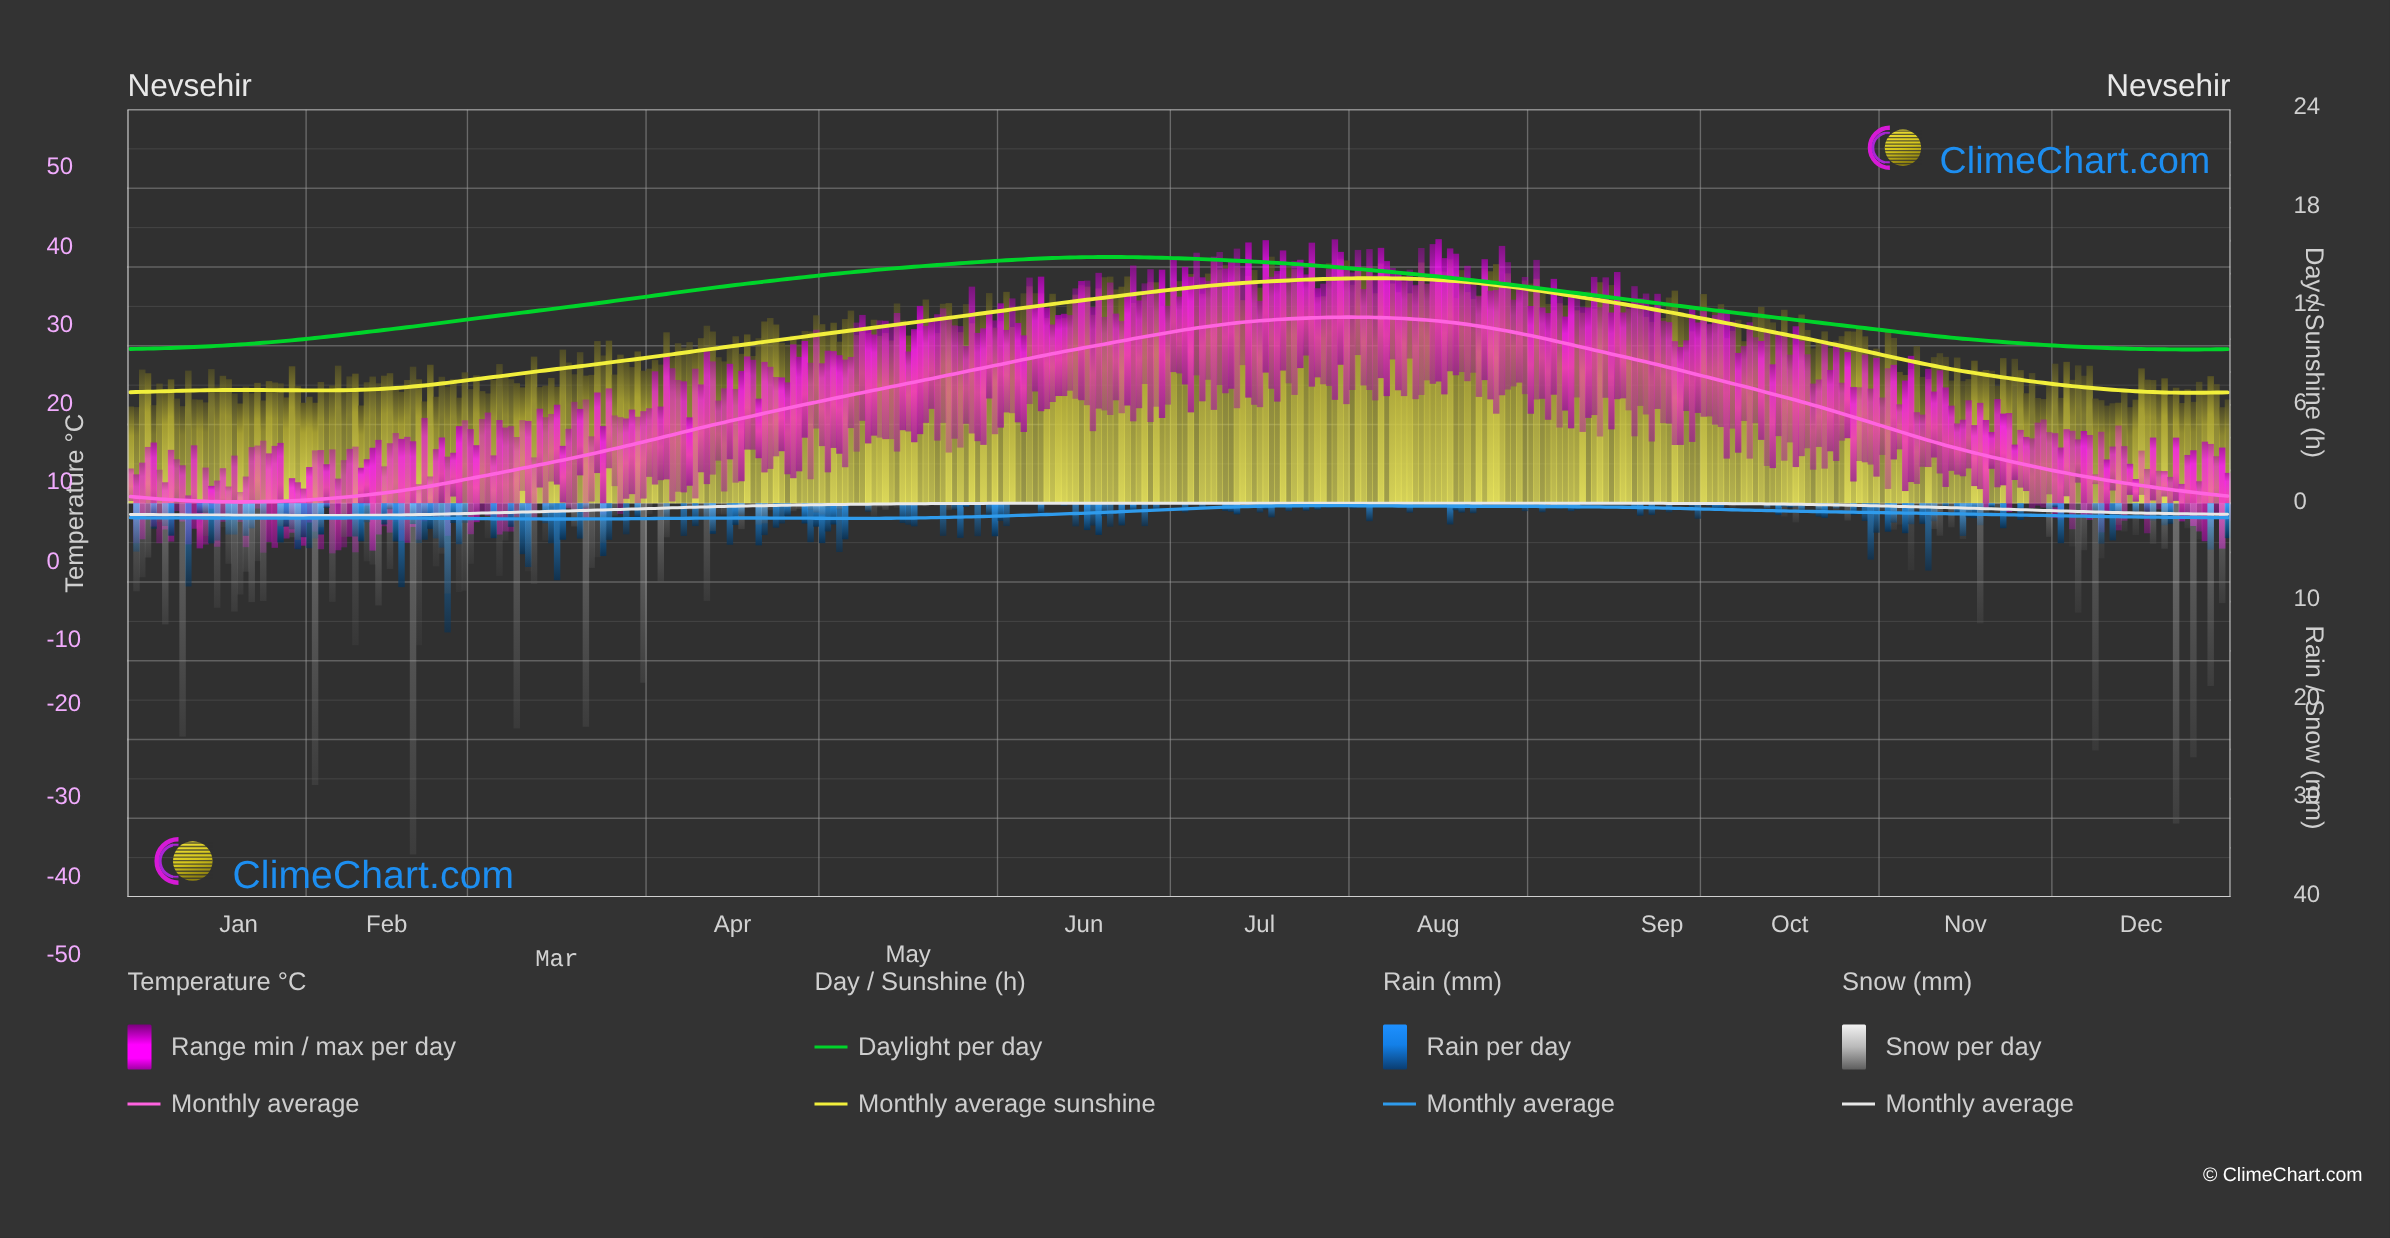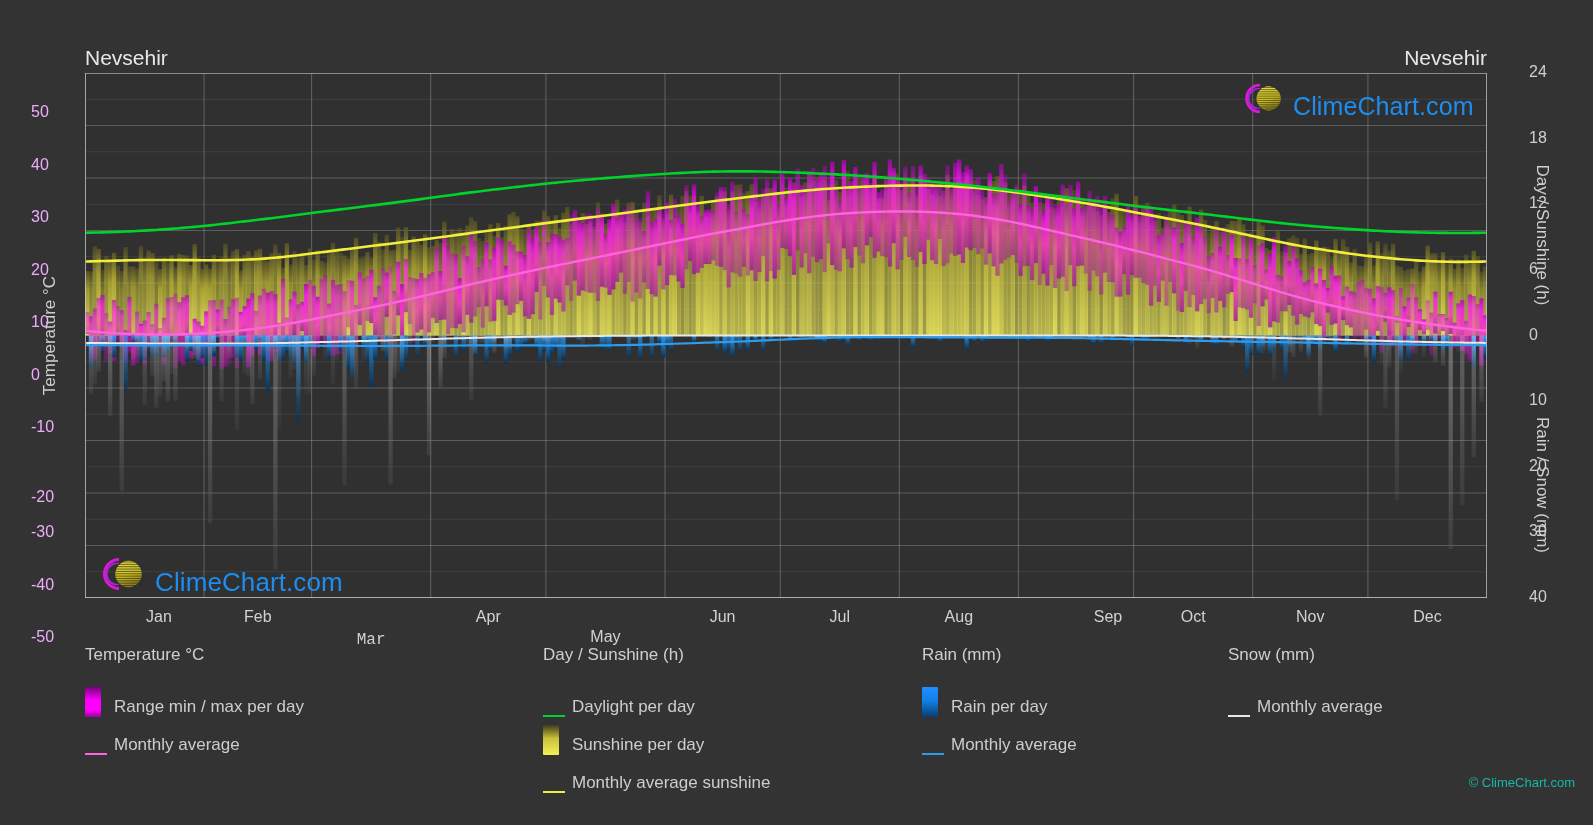--- a/index.html
+++ b/index.html
@@ -47,26 +47,26 @@
 
   
   .logo{position:absolute;display:flex;align-items:flex-end;}
   .logo .mark{position:relative;display:inline-block;}
   .logo .txt{font-size:25px;color:#1d8ef0;font-family:"Liberation Sans",sans-serif;letter-spacing:.1px;}
 
   
   #legend{position:absolute;left:0;top:645px;width:1593px;height:165px;}
   .lg-col{position:absolute;top:0;}
   .lg-head{font-size:17px;color:#cfcfcf;margin-bottom:14px;height:20px;}
-  .lg-row{display:flex;align-items:flex-end;height:38px;}
+  .lg-row{display:flex;align-items:center;height:38px;}
   .lg-sw{width:16px;height:30px;margin-right:13px;flex:0 0 16px;border-radius:1px;}
   .lg-line{width:22px;height:2px;margin-right:7px;margin-left:0;flex:0 0 22px;}
   .lg-lnwrap{width:29px;flex:0 0 29px;display:flex;align-items:center;}
   .lg-lbl{font-size:17px;color:#cdcdcd;white-space:nowrap;}
-  .copyright{position:absolute;right:18px;top:775px;font-size:13px;color:#14b8a6;}
+  .copyright{position:absolute;right:18px;top:775px;font-size:13px;color:#ffffff;}
 </style>
 </head>
 <body>
 
 <div id="stage">
 
   <div class="loc-left">Nevsehir</div>
   <div class="loc-right">Nevsehir</div>
 
   <div class="axis-left-title">Temperature °C</div>
@@ -74,21 +74,21 @@
   <div class="axis-right-title" id="ax-rain">Rain / Snow (mm)</div>
 
   <div id="yticks">
       <div class="ytick" style="left: 31px; top: 63px;">50</div>
       <div class="ytick" style="left: 31px; top: 115.5px;">40</div>
       <div class="ytick" style="left: 31px; top: 168px;">30</div>
       <div class="ytick" style="left: 31px; top: 220.5px;">20</div>
       <div class="ytick" style="left: 31px; top: 273px;">10</div>
       <div class="ytick" style="left: 31px; top: 325.5px;">0</div>
       <div class="ytick" style="left: 31px; top: 378px;">-10</div>
-      <div class="ytick" style="left: 31px; top: 448px;">-20</div>
+      <div class="ytick" style="left: 31px; top: 421px;">-20</div>
       <div class="ytick" style="left: 31px; top: 483px;">-30</div>
       <div class="ytick" style="left: 31px; top: 535.5px;">-40</div>
       <div class="ytick" style="left: 31px; top: 588px;">-50</div>
     </div>
   <div id="yticksr1">
       <div class="ytick-r" style="left: 1501px; top: 63px;">24</div>
       <div class="ytick-r" style="left: 1501px; top: 128.625px;">18</div>
       <div class="ytick-r" style="left: 1501px; top: 194.25px;">12</div>
       <div class="ytick-r" style="left: 1501px; top: 259.875px;">6</div>
       <div class="ytick-r" style="left: 1501px; top: 325.5px;">0</div>
@@ -1370,24 +1370,20 @@
       </div>
       <div class="lg-col" style="left: 543px;">
         <div class="lg-head">Day / Sunshine (h)</div>
         <div class="lg-row">
           <span class="lg-lnwrap">
             <span class="lg-line" style="background: rgb(0, 212, 42);"></span>
           </span>
           <span class="lg-lbl">Daylight per day</span>
         </div>
         <div class="lg-row">
-          <div class="lg-sw" style="background: linear-gradient(rgb(63, 59, 26) 0%, rgb(201, 194, 58) 45%, rgb(243, 240, 90) 100%);"></div>
-          <span class="lg-lbl">Sunshine per day</span>
-        </div>
-        <div class="lg-row">
           <span class="lg-lnwrap">
             <span class="lg-line" style="background: rgb(242, 239, 60);"></span>
           </span>
           <span class="lg-lbl">Monthly average sunshine</span>
         </div>
       </div>
       <div class="lg-col" style="left: 922px;">
         <div class="lg-head">Rain (mm)</div>
         <div class="lg-row">
           <div class="lg-sw" style="background: linear-gradient(rgb(30, 144, 255) 0%, rgb(19, 128, 232) 45%, rgb(11, 61, 112) 100%);"></div>
@@ -1396,20 +1392,24 @@
         <div class="lg-row">
           <span class="lg-lnwrap">
             <span class="lg-line" style="background: rgb(47, 155, 236);"></span>
           </span>
           <span class="lg-lbl">Monthly average</span>
         </div>
       </div>
       <div class="lg-col" style="left: 1228px;">
         <div class="lg-head">Snow (mm)</div>
         <div class="lg-row">
+          <div class="lg-sw" style="background: linear-gradient(rgb(242, 242, 242) 0%, rgb(185, 185, 185) 50%, rgb(94, 94, 94) 100%);"></div>
+          <span class="lg-lbl">Snow per day</span>
+        </div>
+        <div class="lg-row">
           <span class="lg-lnwrap">
             <span class="lg-line" style="background: rgb(232, 232, 232);"></span>
           </span>
           <span class="lg-lbl">Monthly average</span>
         </div>
       </div>
     </div>
 
   <div class="copyright">© ClimeChart.com</div>
 </div>

